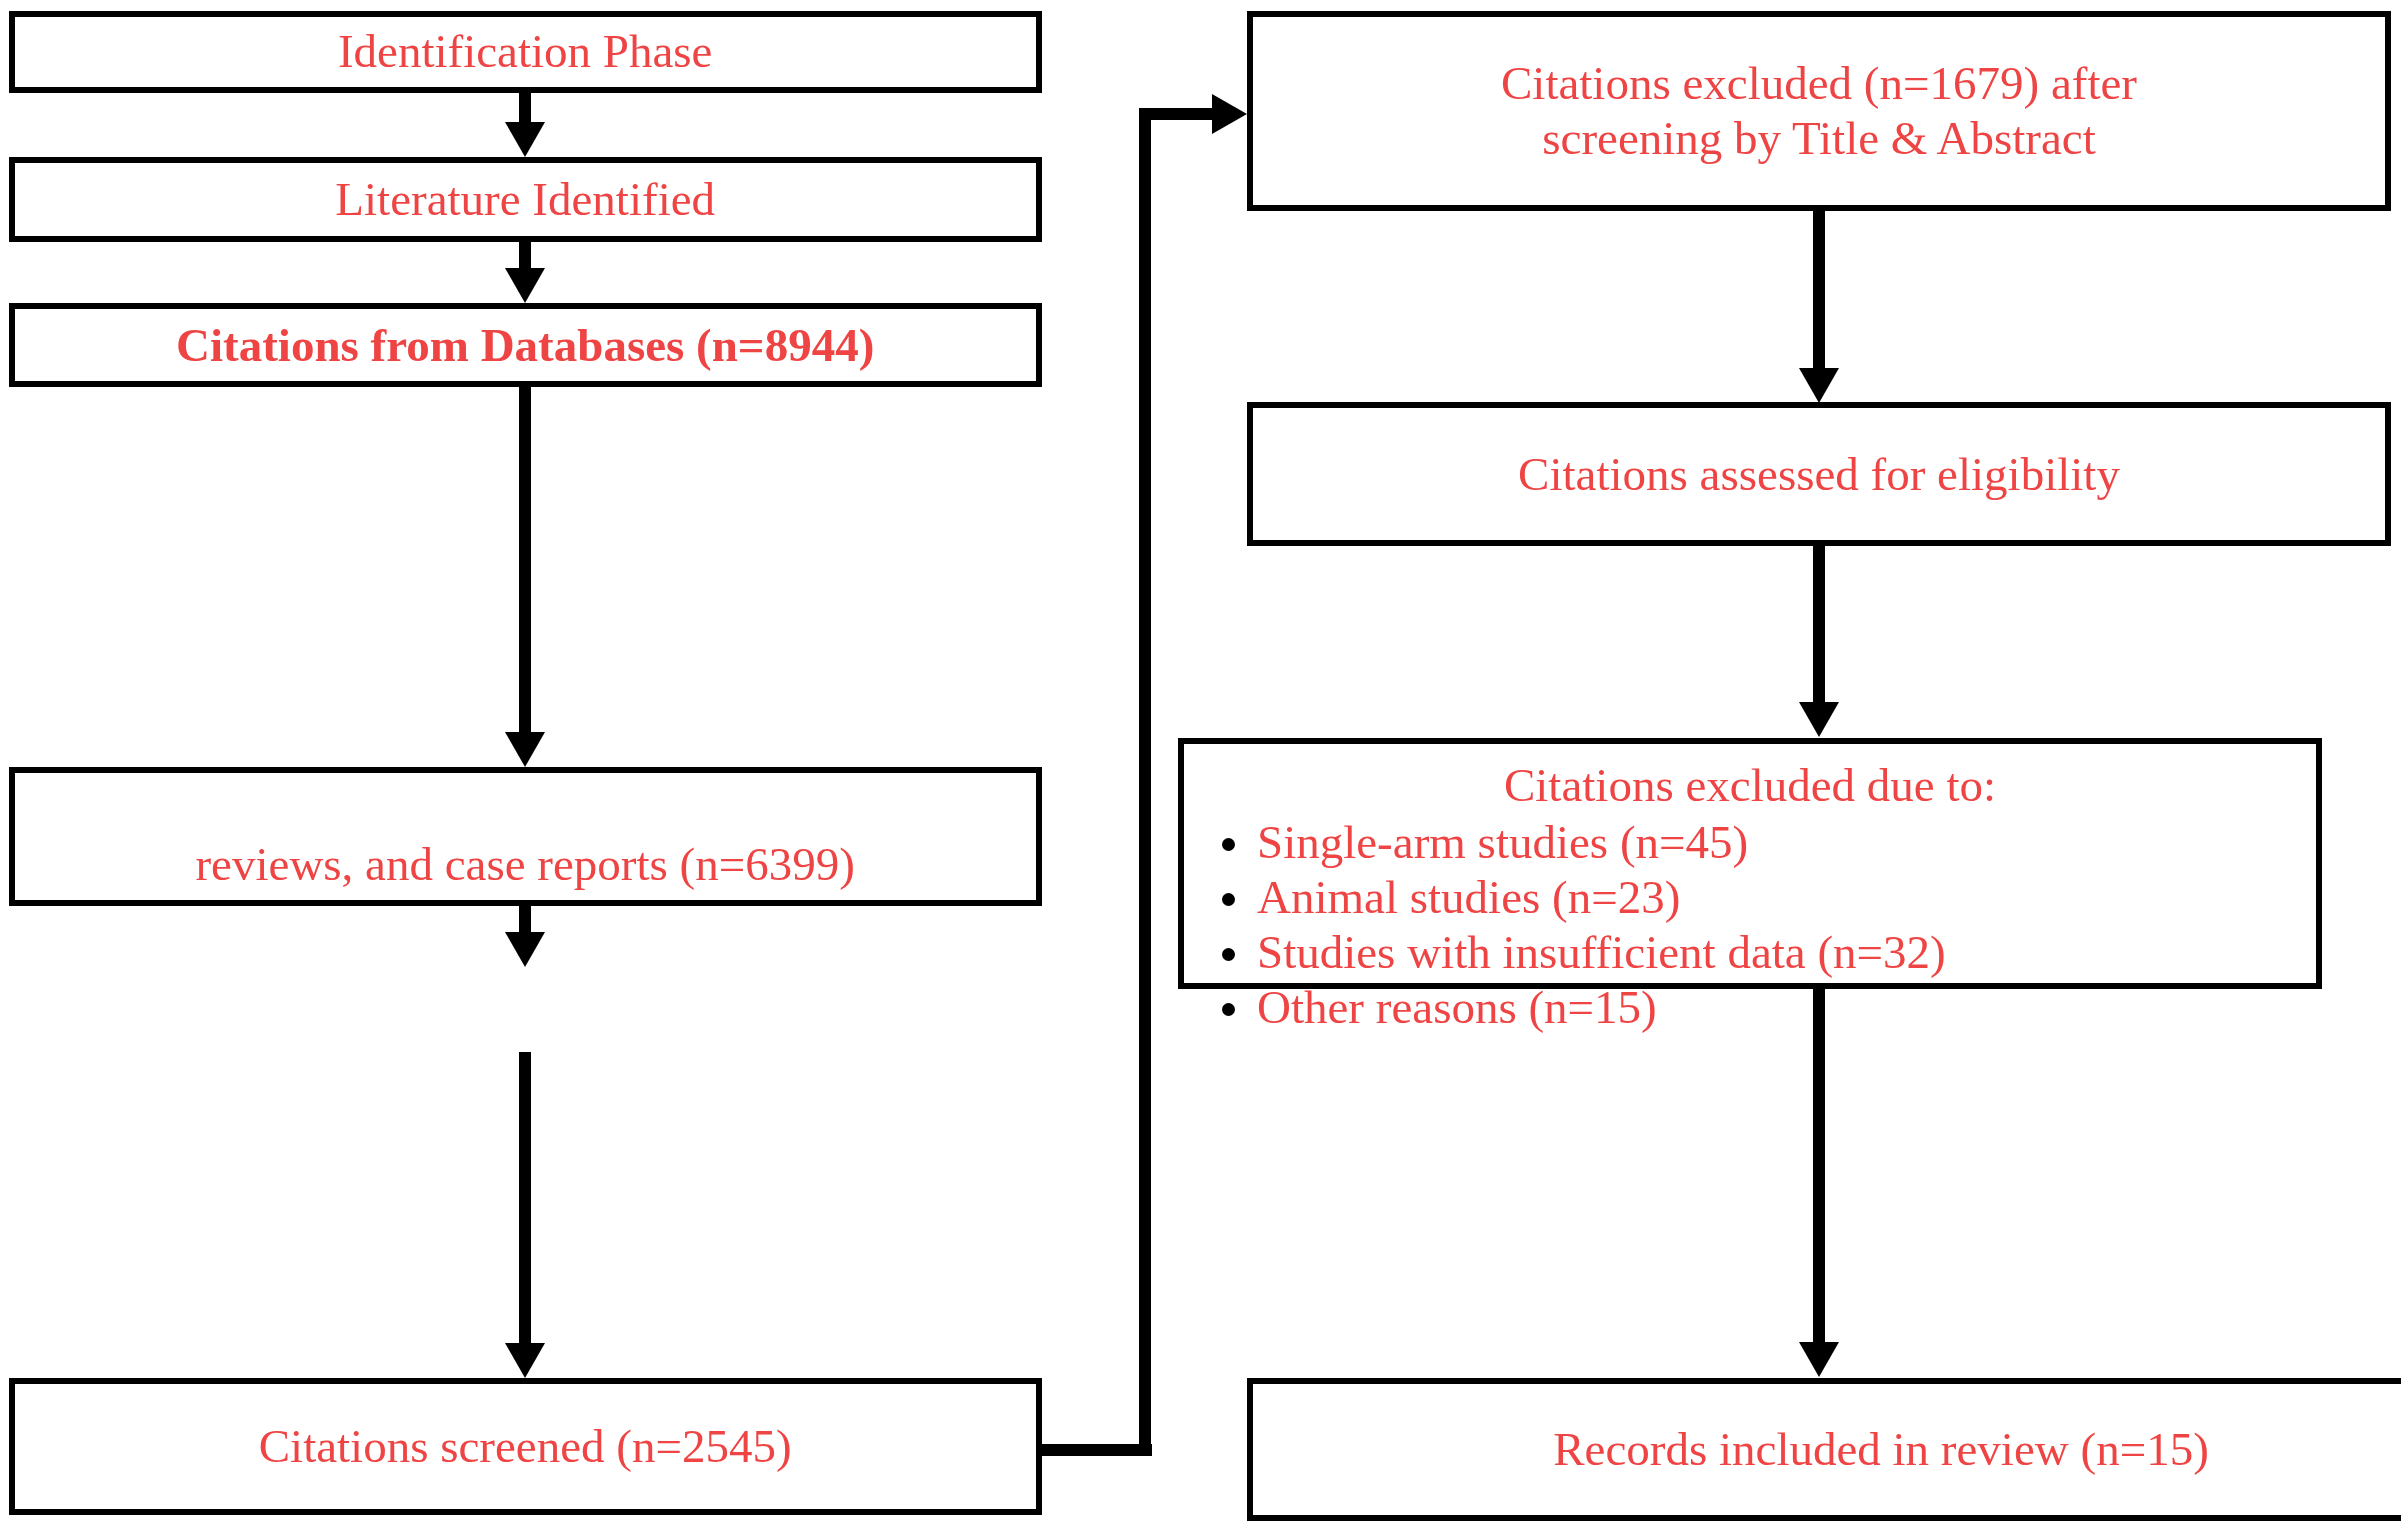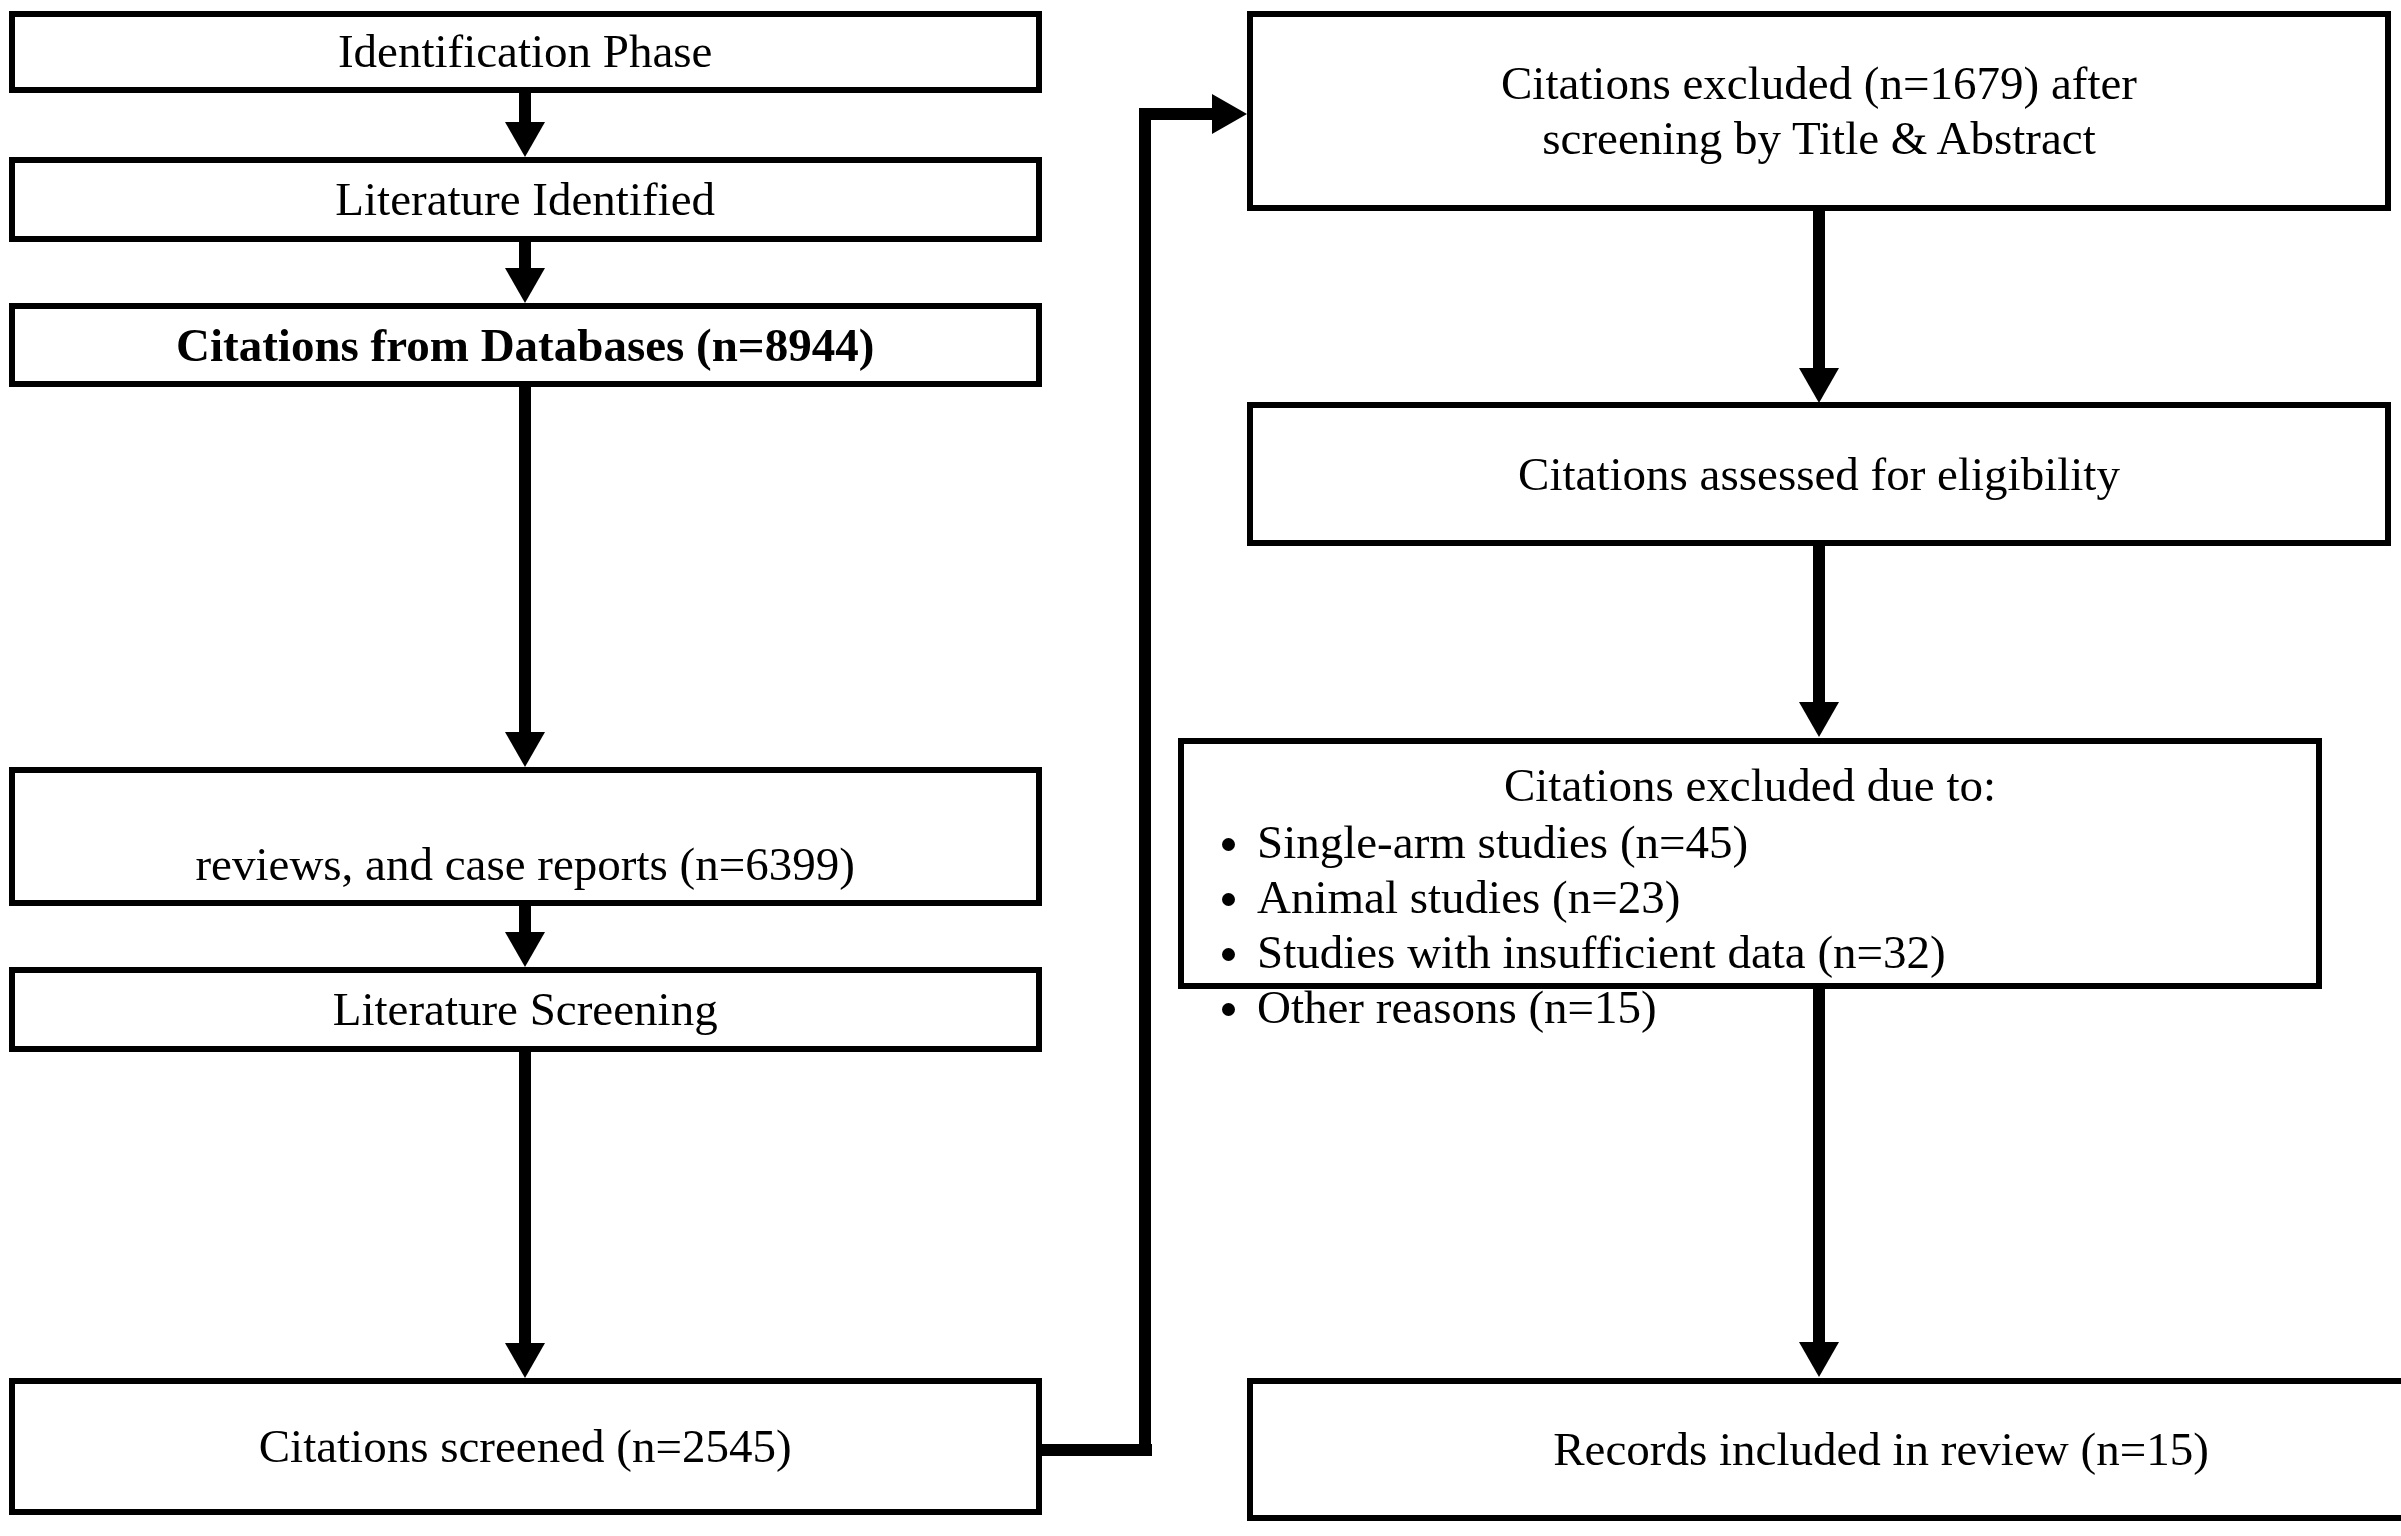--- a/index.html
+++ b/index.html
@@ -7,21 +7,21 @@
     padding: 0;
     background: #ffffff;
   }
   #canvas {
     position: relative;
     width: 2401px;
     height: 1536px;
     background: #ffffff;
     overflow: hidden;
     font-family: "Liberation Serif", "DejaVu Serif", serif;
-    color: #000000;
+    color: #ef4444;
   }
 
   
   .fbox {
     position: absolute;
     box-sizing: border-box;
     border: 6.1px solid #000000;
     background: #ffffff;
     display: flex;
     align-items: center;
@@ -131,23 +131,20 @@
     <span class="txt">Citations from Databases (n=8944)</span>
   </div>
 
   <div class="fbox" id="box-citations-removed">
     <span class="txt">
       <br>
       <span>reviews, and case reports (n=6399)</span>
     </span>
   </div>
 
-  <div class="fbox" id="box-literature-screening">
-    <span class="txt">Literature Screening</span>
-  </div>
 
   <div class="fbox" id="box-citations-screened">
     <span class="txt">Citations screened (n=2545)</span>
   </div>
 
   <div class="fbox" id="box-citations-excluded-screening">
     <span class="txt">
       <span>Citations excluded (n=1679) after</span><br>
       <span>screening by Title &amp; Abstract</span>
     </span>

